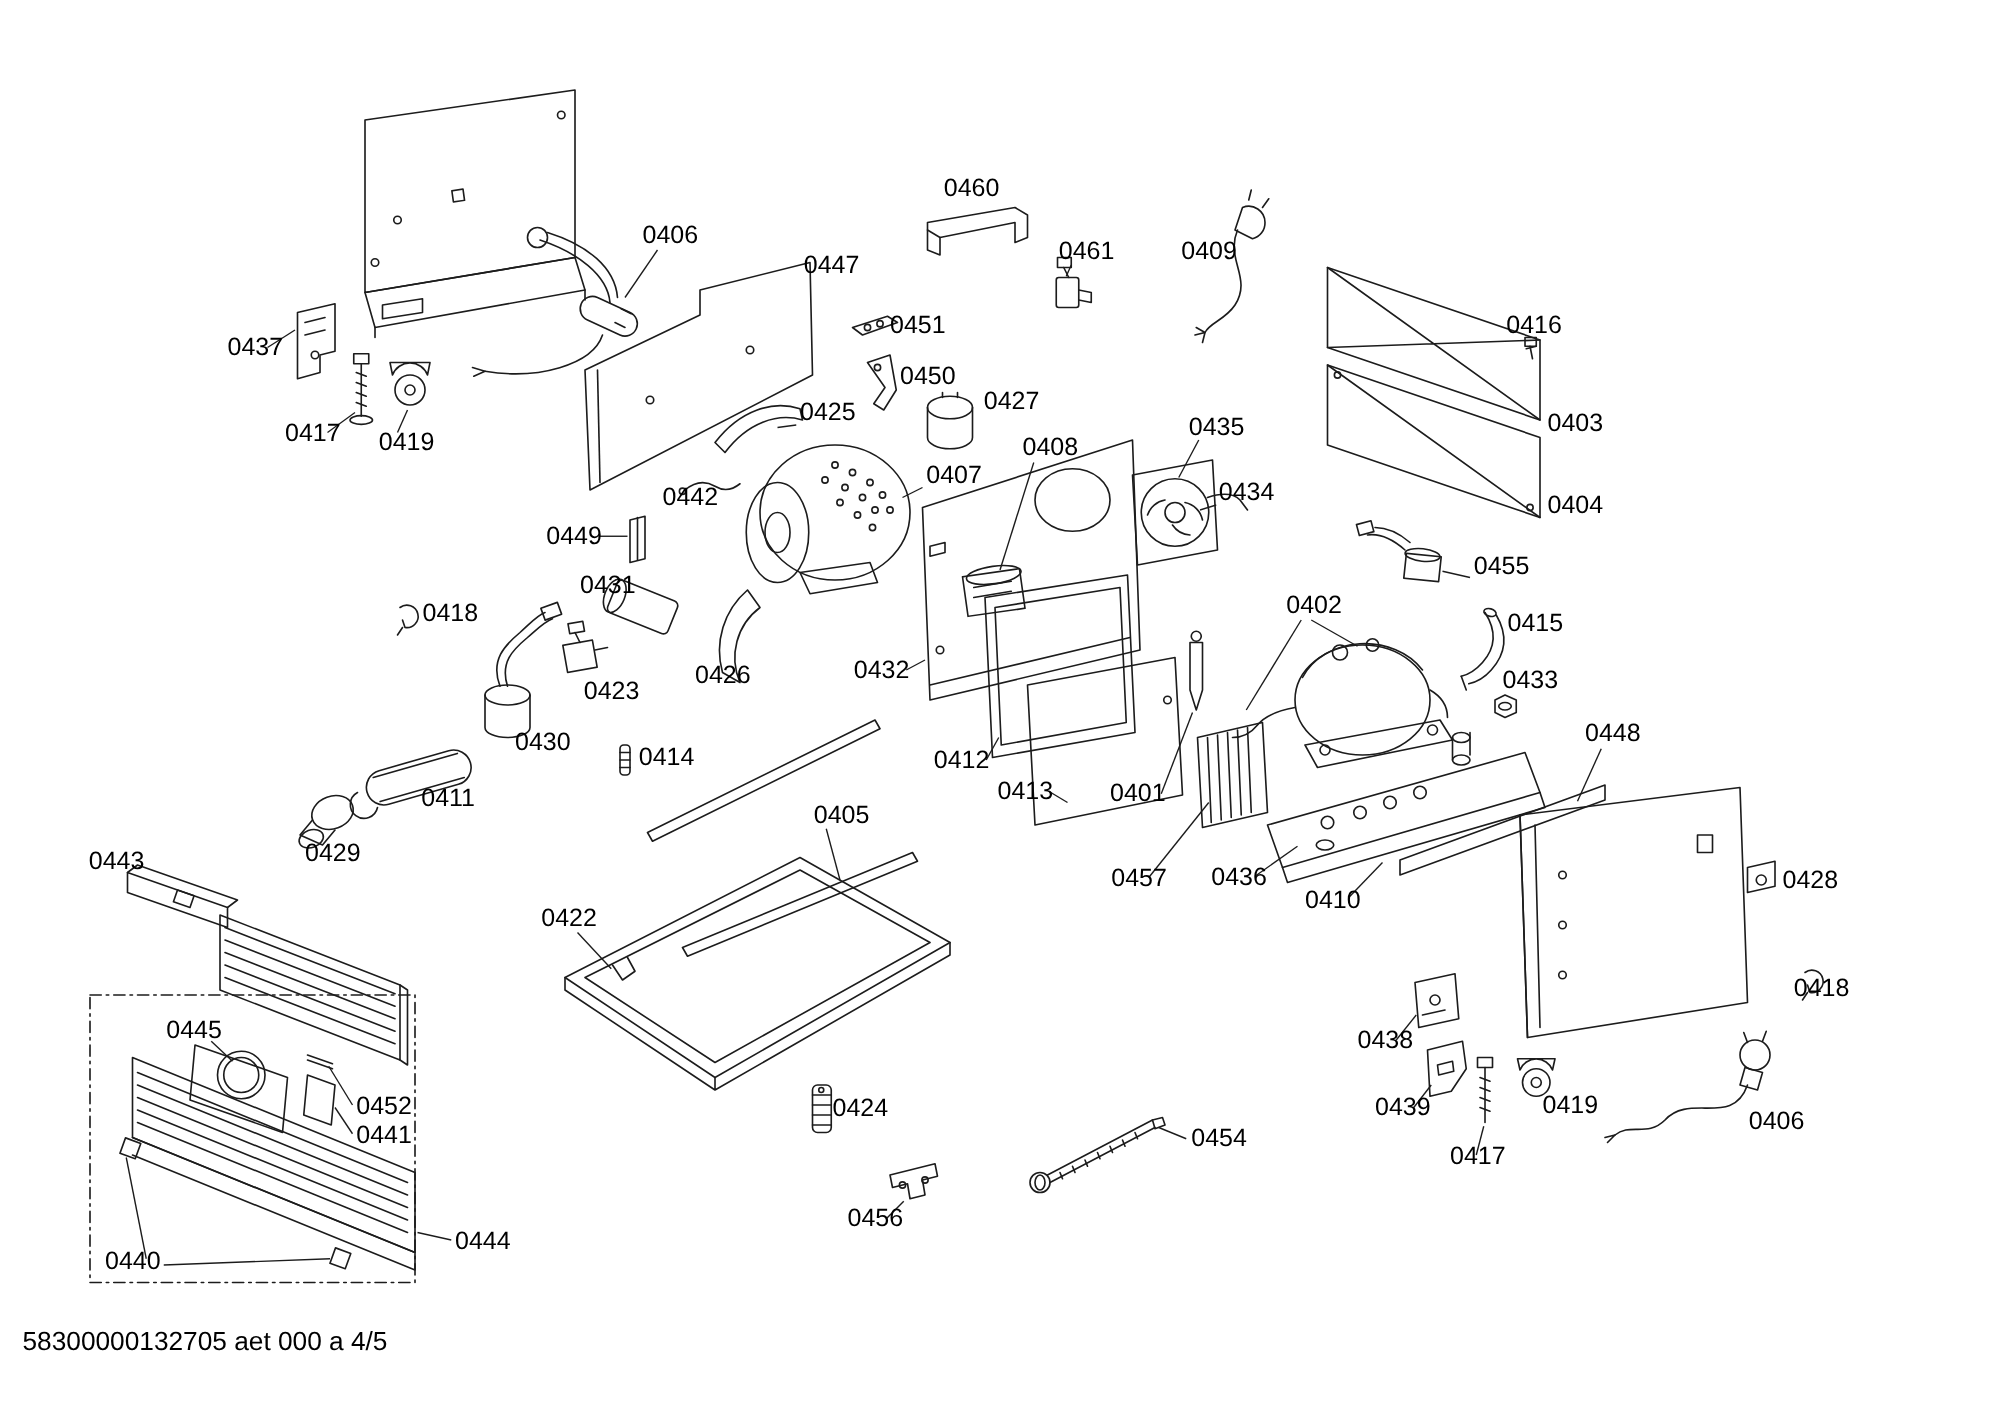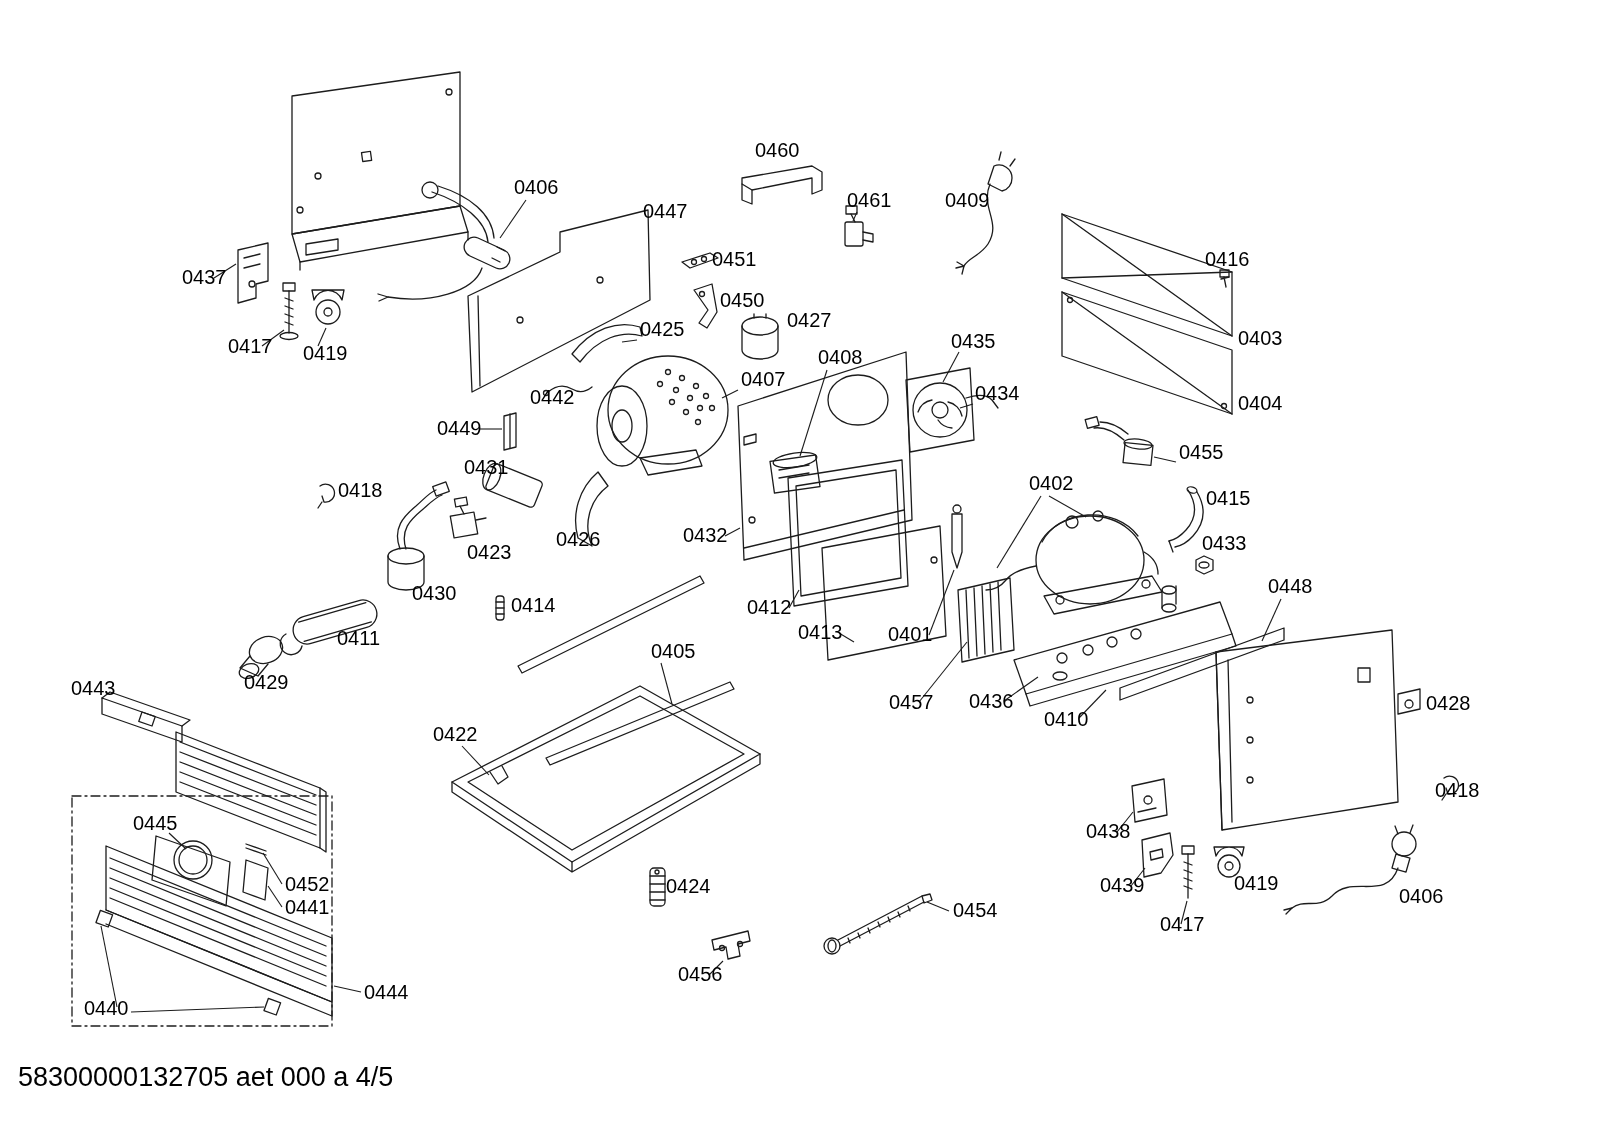--- a/index.html
+++ b/index.html
@@ -7,21 +7,21 @@
     position:relative;width:1599px;height:1131px;background:#ffffff;overflow:hidden;
     font-family:"Liberation Sans",sans-serif;
   }
   .page svg{position:absolute;left:0;top:0;width:1599px;height:1131px;}
   .art{stroke:#1c1c1c;fill:none;stroke-width:1.3;stroke-linecap:round;stroke-linejoin:round;}
   .labels text{
     fill:#000;stroke:none;font-family:"Liberation Sans",sans-serif;font-size:20px;
   }
   .labels line{stroke:#1c1c1c;stroke-width:1.1;}
   .footer{
-    position:absolute;left:18px;top:1062px;font-size:27px;color:#000;
+    position:absolute;left:18px;top:1062px;font-size:21px;color:#000;
     font-family:"Liberation Sans",sans-serif;
   }
 </style>
 </head>
 <body>
 
 <div class="page">
 
   <svg viewBox="0 0 1599 1131">
     <g class="art">

